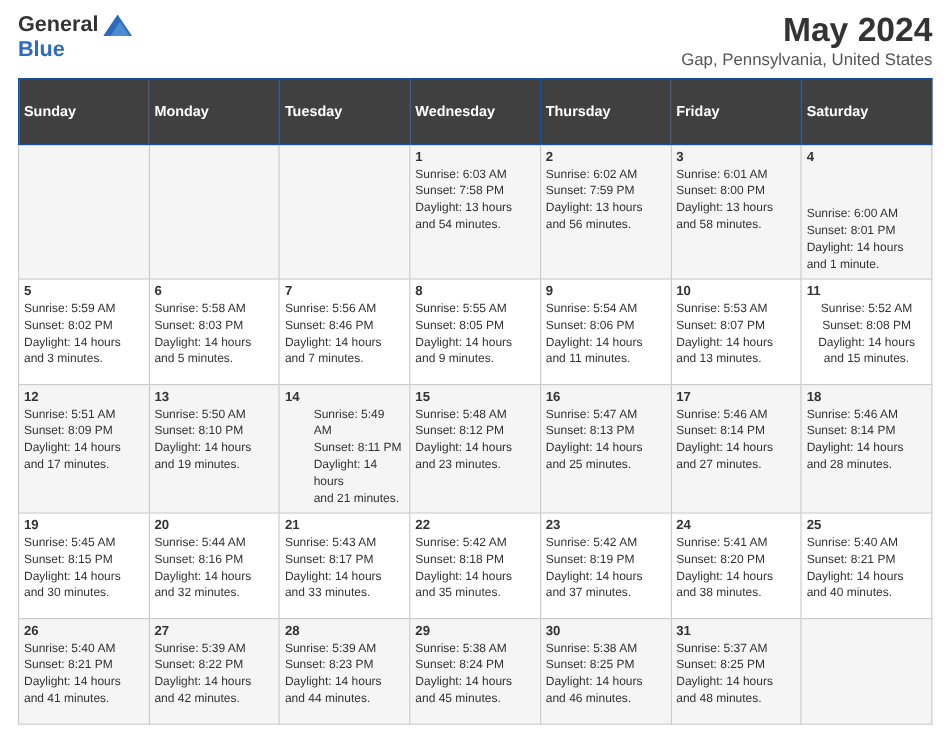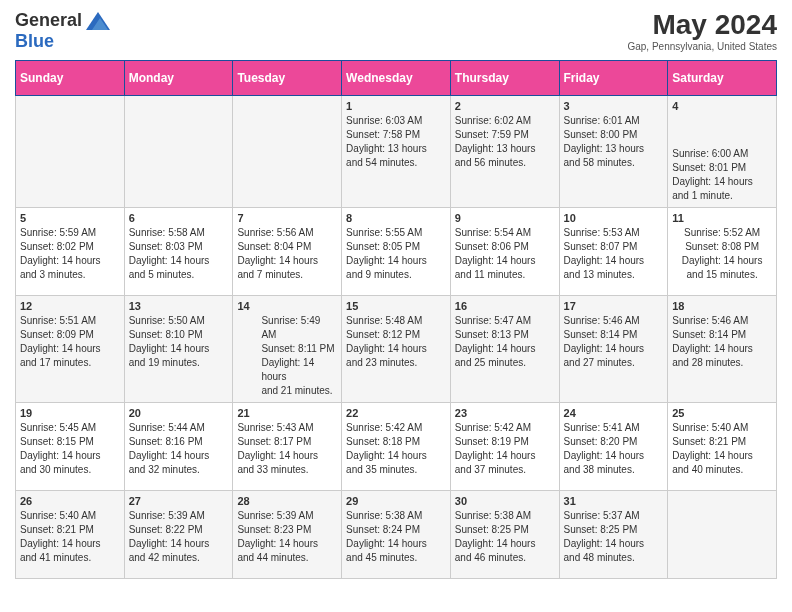--- a/index.html
+++ b/index.html
@@ -44,34 +44,34 @@
     .title-block {
       text-align: right;
     }
     .cal-title {
       font-size: 28px;
       font-weight: bold;
       color: #333;
       line-height: 1.1;
     }
     .cal-subtitle {
-      font-size: 10px;
+      font-size: 14px;
       color: #555;
     }
     table {
       width: 100%;
       border-collapse: collapse;
       table-layout: fixed;
     }
     thead tr th {
-      background: #ec4899;
+      background: #404040;
       color: #fff;
       font-size: 12px;
       font-weight: bold;
-      padding: 10px 4px;
+      padding: 20px 4px;
       text-align: left;
       border: 1px solid #1a4f9c;
     }
     tbody tr td {
       vertical-align: top;
       font-size: 9.5px;
       color: #333;
       padding: 4px 4px;
       border: 1px solid #ccc;
       height: 88px;
@@ -170,21 +170,21 @@
           <td>
             <span class="day-num">6</span>
             <div class="day-info" style="white-space: pre-line;">Sunrise: 5:58 AM
 Sunset: 8:03 PM
 Daylight: 14 hours
 and 5 minutes.</div>
           </td>
           <td>
             <span class="day-num">7</span>
             <div class="day-info" style="white-space: pre-line;">Sunrise: 5:56 AM
-Sunset: 8:04 PM
+Sunset: 8:46 PM
 Daylight: 14 hours
 and 7 minutes.</div>
           </td>
           <td>
             <span class="day-num">8</span>
             <div class="day-info" style="white-space: pre-line;">Sunrise: 5:55 AM
 Sunset: 8:05 PM
 Daylight: 14 hours
 and 9 minutes.</div>
           </td>

